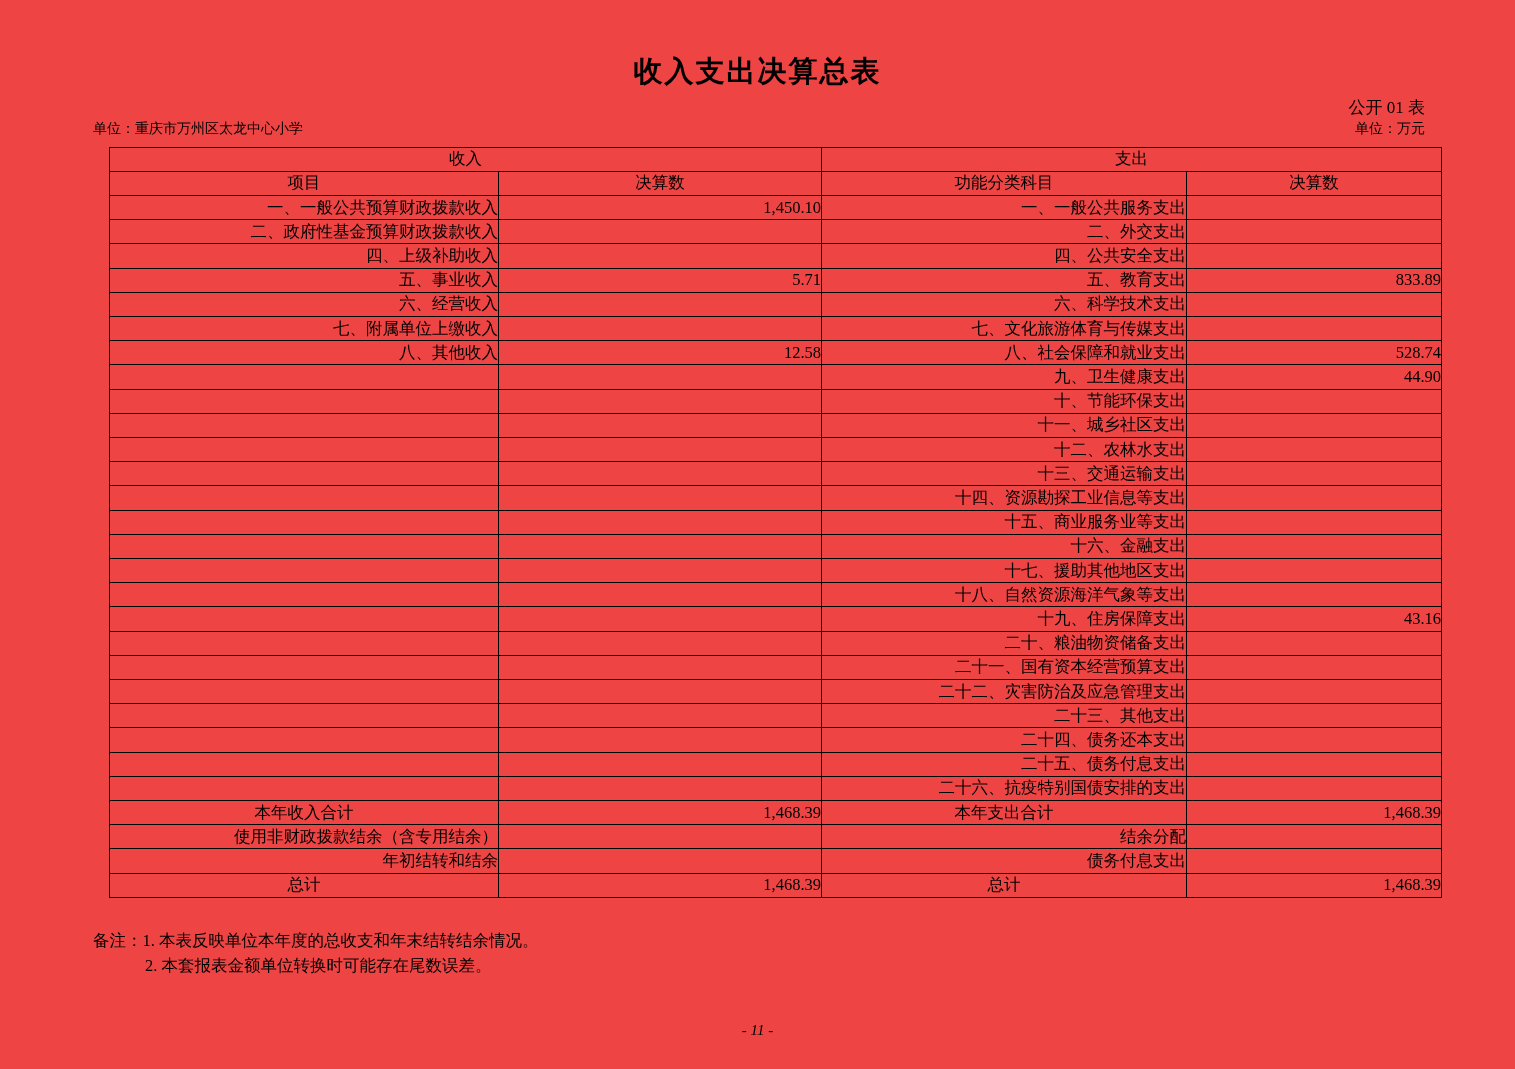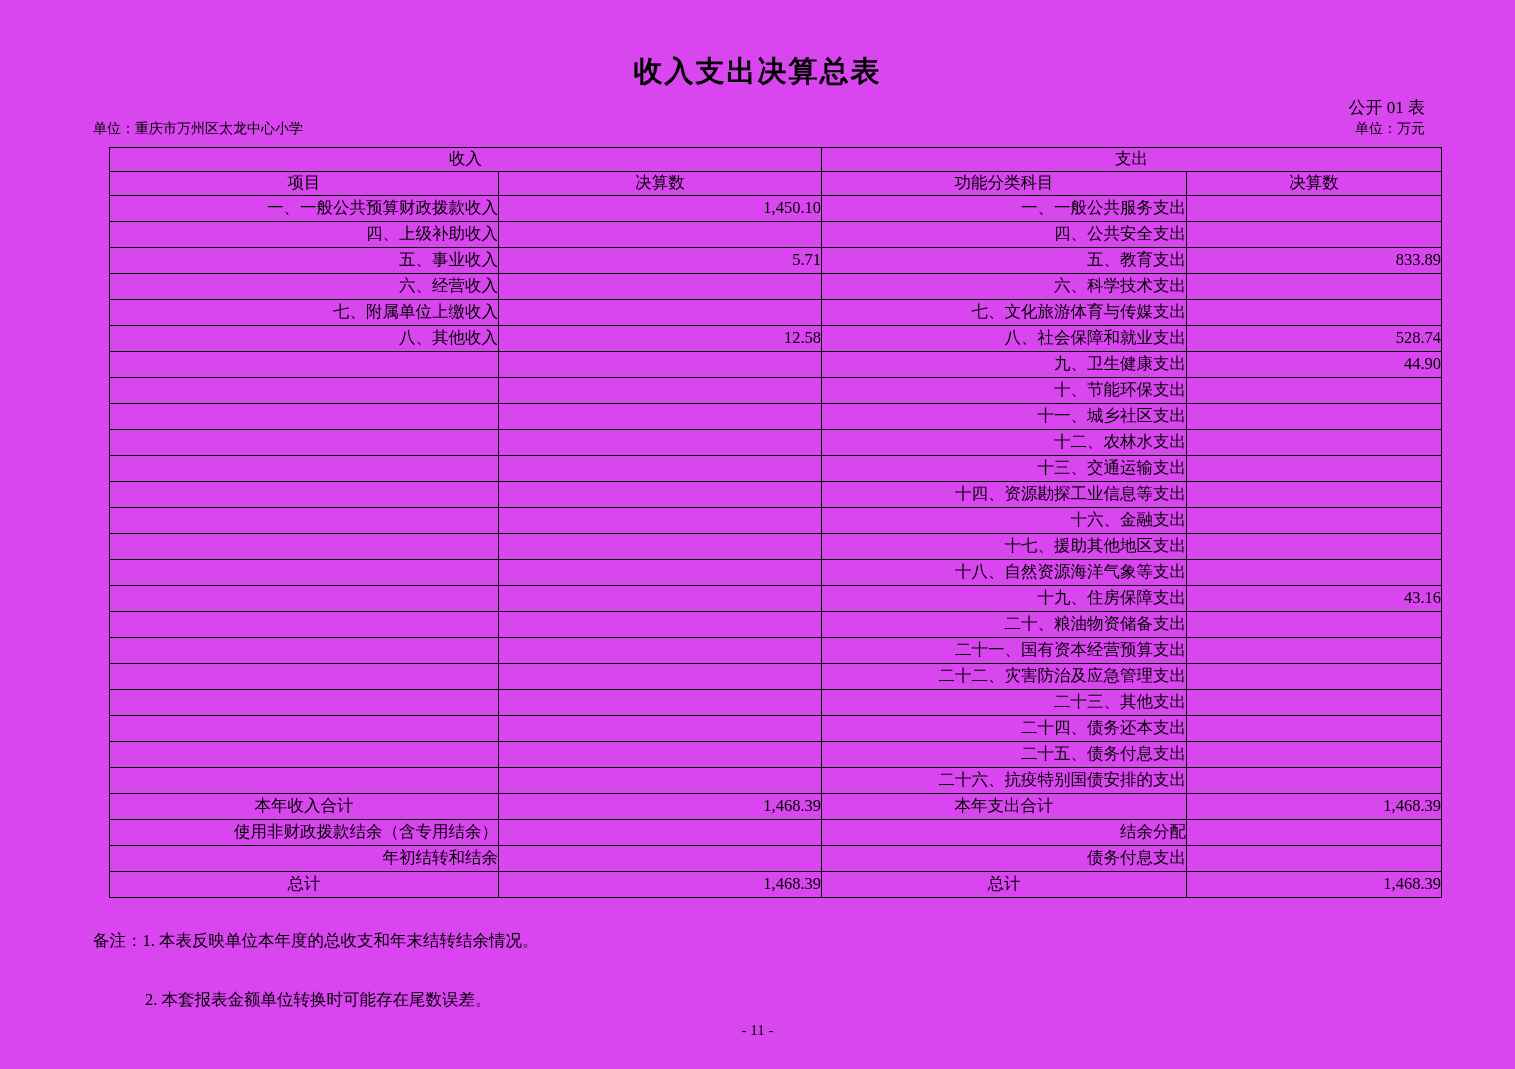--- a/index.html
+++ b/index.html
@@ -1,21 +1,21 @@
 <!DOCTYPE html>
 <html><head>
 <meta charset="utf-8">
 <style>
   html, body { margin: 0; padding: 0; background: #ffffff; }
   body {
     width: 1515px; height: 1069px;
     font-family: "Liberation Serif", "DejaVu Serif", serif;
     color: #000;
   }
-  .page { position: relative; width: 1515px; height: 1069px; background: #d946ef; overflow: hidden; }
+  .page { position: relative; width: 1515px; height: 1069px; background: #ef4444; overflow: hidden; }
 
   .doc-title {
     position: absolute; top: 52px; left: 0; width: 100%;
     text-align: center; font-size: 29px; font-weight: bold; letter-spacing: 2px;
   }
   .form-no {
     position: absolute; top: 96px; right: 90px;
     font-size: 17px;
   }
   .unit-row {
@@ -39,26 +39,27 @@
   table.budget thead th { text-align: center; }
   table.budget tbody tr { height: 23.4px; }
   td.label { text-align: right; padding-left: 3px; padding-right: 2px; }
   td.value { text-align: right; padding-right: 8px; padding-left: 2px; }
   td.center { text-align: center; padding-left: 0; }
 
   .notes {
     position: absolute; left: 93px; top: 928px;
     font-size: 16.5px; line-height: 25px;
   }
-  .note-indent { padding-left: 52px; margin-top: 34px; }
+  .note-indent { padding-left: 52px; }
 
   .footer-page {
     position: absolute; top: 1022px; left: 0; width: 100%;
     text-align: center; font-size: 15px;
     font-family: "Liberation Serif", "DejaVu Serif", serif;
+    font-style: italic;
   }
 </style>
 </head>
 <body>
 
 <div class="page">
 
   <div class="doc-title">收入支出决算总表</div>
 
   <div class="form-no">公开 01 表</div>
@@ -88,20 +89,26 @@
       </tr>
     </thead>
     <tbody id="table-body">
         <tr>
           <td class="label">一、一般公共预算财政拨款收入</td>
           <td class="value">1,450.10</td>
           <td class="label">一、一般公共服务支出</td>
           <td class="value"></td>
         </tr>
         <tr>
+          <td class="label">二、政府性基金预算财政拨款收入</td>
+          <td class="value"></td>
+          <td class="label">二、外交支出</td>
+          <td class="value"></td>
+        </tr>
+        <tr>
           <td class="label">四、上级补助收入</td>
           <td class="value"></td>
           <td class="label">四、公共安全支出</td>
           <td class="value"></td>
         </tr>
         <tr>
           <td class="label">五、事业收入</td>
           <td class="value">5.71</td>
           <td class="label">五、教育支出</td>
           <td class="value">833.89</td>
@@ -151,20 +158,26 @@
         <tr>
           <td class="label"></td>
           <td class="value"></td>
           <td class="label">十三、交通运输支出</td>
           <td class="value"></td>
         </tr>
         <tr>
           <td class="label"></td>
           <td class="value"></td>
           <td class="label">十四、资源勘探工业信息等支出</td>
+          <td class="value"></td>
+        </tr>
+        <tr>
+          <td class="label"></td>
+          <td class="value"></td>
+          <td class="label">十五、商业服务业等支出</td>
           <td class="value"></td>
         </tr>
         <tr>
           <td class="label"></td>
           <td class="value"></td>
           <td class="label">十六、金融支出</td>
           <td class="value"></td>
         </tr>
         <tr>
           <td class="label"></td>

